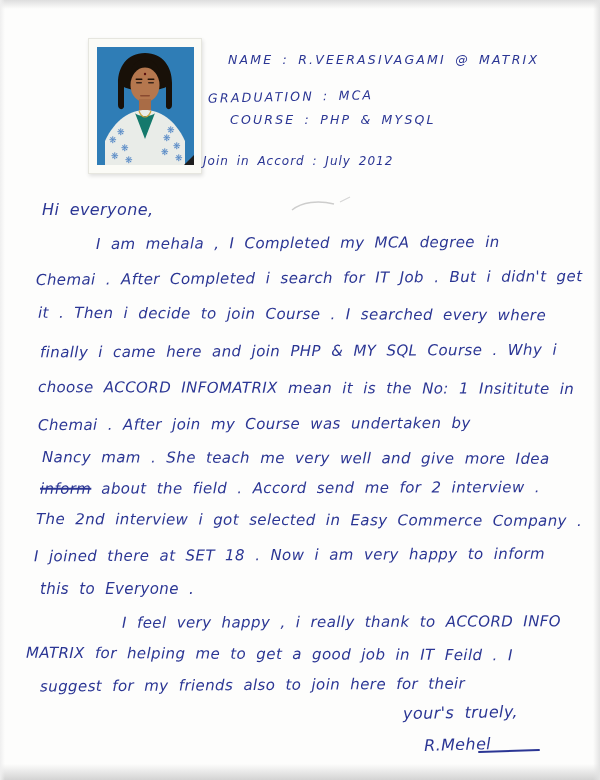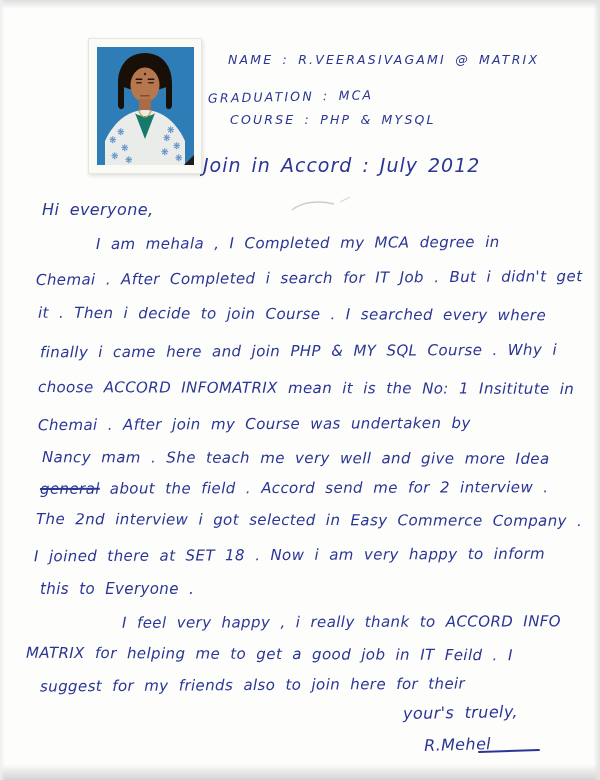--- a/index.html
+++ b/index.html
@@ -31,21 +31,21 @@
   
   .hw{
     position:absolute;white-space:nowrap;
     font-style:italic;color:#2b3694;
     font-size:15px;letter-spacing:0.4px;word-spacing:5px;
   }
   .hdr{
     font-size:12.5px;letter-spacing:2.2px;word-spacing:3px;
     font-style:italic;color:#2b3694;position:absolute;white-space:nowrap;
   }
-  .join-line{font-size:19px;letter-spacing:1px;}
+  .join-line{font-size:12px;letter-spacing:1px;}
   .struck{text-decoration:line-through;text-decoration-thickness:2px;margin-right:10px;}
   .sig{font-size:16px;}
   .sig-stroke{
     position:absolute;left:478px;top:750px;width:62px;height:2px;
     background:#2b3694;transform:rotate(-2deg);border-radius:2px;
   }
   .smudge{position:absolute;left:288px;top:192px;opacity:0.75;}
 </style>
 </head>
 <body>
@@ -114,21 +114,21 @@
 
   <div class="hw" style="left:96px;top:234px;transform:rotate(-0.3deg);">I am mehala , I Completed my MCA degree in</div>
   <div class="hw" style="left:36px;top:269px;transform:rotate(-0.4deg);">Chemai . After Completed i search for IT Job . But i didn't get</div>
   <div class="hw" style="left:38px;top:305px;transform:rotate(0.3deg);">it . Then i decide to join Course . I searched every where</div>
   <div class="hw" style="left:40px;top:342px;transform:rotate(-0.3deg);">finally i came here and join PHP &amp; MY SQL Course . Why i</div>
   <div class="hw" style="left:38px;top:379px;transform:rotate(0.2deg);">choose ACCORD INFOMATRIX mean it is the No: 1 Insititute in</div>
   <div class="hw" style="left:38px;top:415px;transform:rotate(-0.3deg);">Chemai . After join my Course was undertaken by</div>
   <div class="hw" style="left:42px;top:449px;transform:rotate(0.2deg);">Nancy mam . She teach me very well and give more Idea</div>
 
   <div class="hw" style="left:40px;top:479px;transform:rotate(-0.2deg);">
-    <span class="struck">general</span><span>about the field . Accord send me for 2 interview .</span>
+    <span class="struck">inform</span><span>about the field . Accord send me for 2 interview .</span>
   </div>
 
   <div class="hw" style="left:36px;top:511px;transform:rotate(0.2deg);">The 2nd interview i got selected in Easy Commerce Company .</div>
   <div class="hw" style="left:34px;top:546px;transform:rotate(-0.3deg);">I joined there at SET 18 . Now i am very happy to inform</div>
   <div class="hw" style="left:40px;top:580px;">this to Everyone .</div>
   <div class="hw" style="left:122px;top:613px;transform:rotate(-0.2deg);">I feel very happy , i really thank to ACCORD INFO</div>
   <div class="hw" style="left:26px;top:645px;transform:rotate(0.3deg);">MATRIX for helping me to get a good job in IT Feild . I</div>
   <div class="hw" style="left:40px;top:676px;transform:rotate(-0.4deg);">suggest for my friends also to join here for their</div>
 
   <div class="hw sig" style="left:403px;top:703px;transform:rotate(-1deg);">your's truely,</div>

